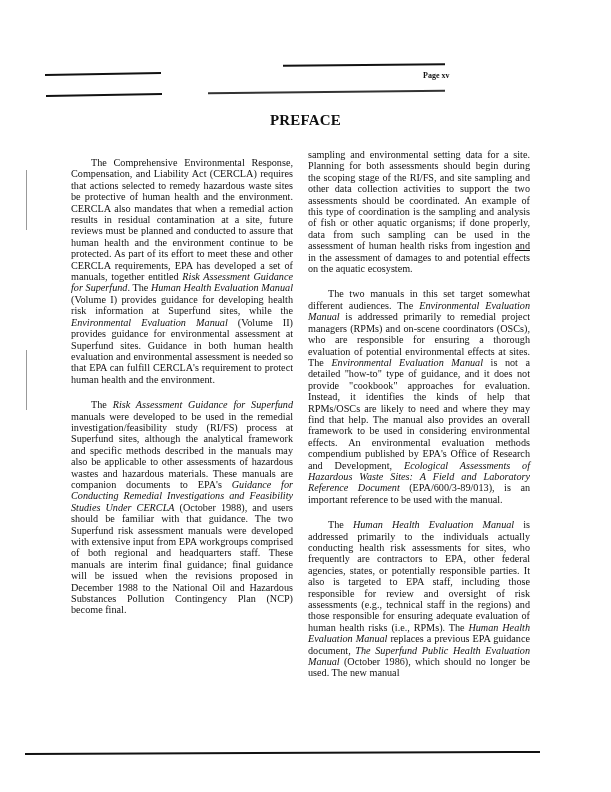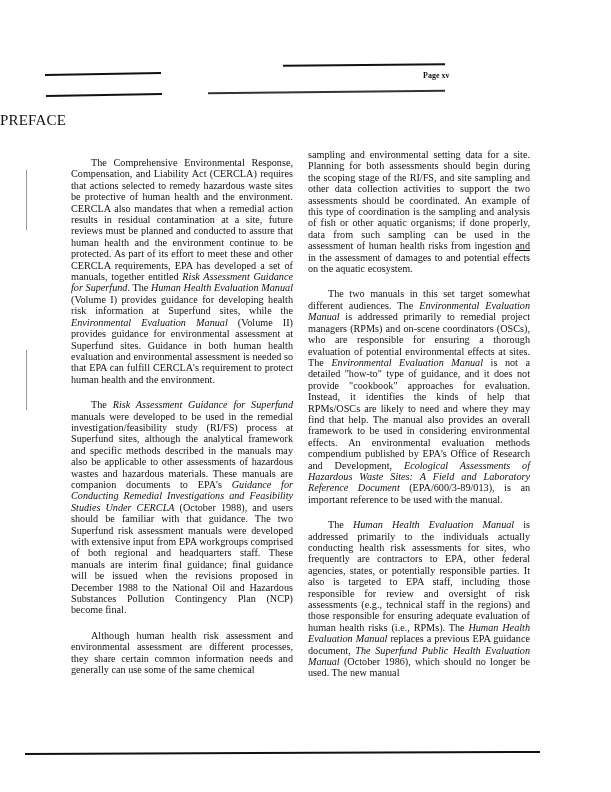--- a/index.html
+++ b/index.html
@@ -8,22 +8,22 @@
       font-family: "Liberation Serif", "DejaVu Serif", serif; color: #111;
     }
     .rule { position: absolute; background: #111; height: 2px; }
     .rule.thin { height: 1.5px; background: #333; }
     #rule-tl1 { left: 45px; top: 73px; width: 116px; transform: rotate(-0.9deg); }
     #rule-tl2 { left: 46px; top: 94px; width: 116px; transform: rotate(-0.9deg); }
     #rule-tr1 { left: 283px; top: 64px; width: 162px; transform: rotate(-0.6deg); }
     #rule-tr2 { left: 208px; top: 91px; width: 237px; transform: rotate(-0.6deg); }
     #rule-bot { left: 25px; top: 752px; width: 515px; transform: rotate(-0.25deg); }
     .page-num { position: absolute; left: 423px; top: 71px; font-size: 8px; font-weight: bold; }
-    .title { position: absolute; left: 0; width: 611px; top: 112px; text-align: left;
-      font-size: 15px; font-weight: normal; letter-spacing: 0.2px; }
+    .title { position: absolute; left: 0; width: 611px; top: 112px; text-align: center;
+      font-size: 15px; font-weight: bold; letter-spacing: 0.2px; }
     .col { position: absolute; font-size: 10.2px; line-height: 11.4px; text-align: justify; }
     #col-left { left: 71px; top: 157px; width: 222px; }
     #col-right { left: 308px; top: 149px; width: 222px; }
     .col p { margin: 0 0 14px 0; text-indent: 20px; }
     .col p.cont { text-indent: 0; }
     .col i { font-style: italic; }
     .col u { text-decoration: underline; }
     .margin-mark { position: absolute; left: 26px; width: 1px; background: #999; }
   </style>
 </head>
@@ -36,21 +36,20 @@
 <div class="page-num">Page xv</div>
 
 <div class="margin-mark" style="top:170px;height:60px;"></div>
 <div class="margin-mark" style="top:350px;height:60px;"></div>
 
 <h1 class="title" style="margin:0;">PREFACE</h1>
 
 <div class="col" id="col-left">
     <p><span>The Comprehensive Environmental Response, Compensation, and Liability Act (CERCLA) requires that actions selected to remedy hazardous waste sites be protective of human health and the environment.  CERCLA also mandates that when a remedial action results in residual contamination at a site, future reviews must be planned and conducted to assure that human health and the environment continue to be protected.  As part of its effort to meet these and other CERCLA requirements, EPA has developed a set of manuals, together entitled </span><i>Risk Assessment Guidance for Superfund</i><span>.  The </span><i>Human Health Evaluation Manual</i><span> (Volume I) provides guidance for developing health risk information at Superfund sites, while the </span><i>Environmental Evaluation Manual</i><span> (Volume II) provides guidance for environmental assessment at Superfund sites. Guidance in both human health evaluation and environmental assessment is needed so that EPA can fulfill CERCLA's requirement to protect human health and the environment.</span></p>
     <p><span>The </span><i>Risk Assessment Guidance for Superfund</i><span> manuals were developed to be used in the remedial investigation/feasibility study (RI/FS) process at Superfund sites, although the analytical framework and specific methods described in the manuals may also be applicable to other assessments of hazardous wastes and hazardous materials.   These manuals are companion documents to EPA's </span><i>Guidance for Conducting Remedial Investigations and Feasibility Studies Under CERCLA</i><span> (October 1988), and users should be familiar with that guidance.   The two Superfund risk assessment manuals were developed with extensive input from EPA workgroups comprised of both regional and headquarters staff. These manuals are interim final guidance; final guidance will be issued when the revisions proposed in December 1988 to the National Oil and Hazardous Substances Pollution Contingency Plan (NCP) become final.</span></p>
-    <p><span>Although human health risk assessment and environmental assessment are different processes, they share certain common information needs and generally can use some of the same chemical</span></p>
   </div>
 <div class="col" id="col-right">
     <p class="cont"><span>sampling and environmental setting data for a site. Planning for both assessments should begin during the scoping stage of the RI/FS, and site sampling and other data collection activities to support the two assessments should be coordinated.   An example of this type of coordination is the sampling and analysis of fish or other aquatic organisms; if done properly, data from such sampling can be used in the assessment of human health risks from ingestion </span><u>and</u><span> in the assessment of damages to and potential effects on the aquatic ecosystem.</span></p>
     <p><span>The two manuals in this set target somewhat different audiences. The </span><i>Environmental Evaluation Manual</i><span> is addressed primarily to remedial project managers (RPMs) and on-scene coordinators (OSCs), who are responsible for ensuring a thorough evaluation of potential environmental effects at sites.  The </span><i>Environmental Evaluation Manual</i><span> is not a detailed "how-to" type of guidance, and it does not provide "cookbook" approaches for evaluation.  Instead, it identifies the kinds of help that RPMs/OSCs are likely to need and where they may find that help.  The manual also provides an overall framework to be used in considering environmental effects.  An environmental evaluation methods compendium published by EPA's Office of Research and Development, </span><i>Ecological Assessments of Hazardous Waste Sites:  A Field and Laboratory Reference Document</i><span> (EPA/600/3-89/013), is an important reference to be used with the manual.</span></p>
     <p><span>The </span><i>Human Health Evaluation Manual</i><span> is addressed primarily to the individuals actually conducting health risk assessments for sites, who frequently are contractors to EPA, other federal agencies, states, or potentially responsible parties. It also is targeted to EPA staff, including those responsible for review and oversight of risk assessments (e.g., technical staff in the regions) and those responsible for ensuring adequate evaluation of human health risks (i.e., RPMs). The </span><i>Human Health Evaluation Manual</i><span> replaces a previous EPA guidance document, </span><i>The Superfund Public Health Evaluation Manual</i><span> (October 1986), which should no longer be used.  The new manual</span></p>
   </div>
 
 <div class="rule" id="rule-bot"></div>
 
 </body></html>

